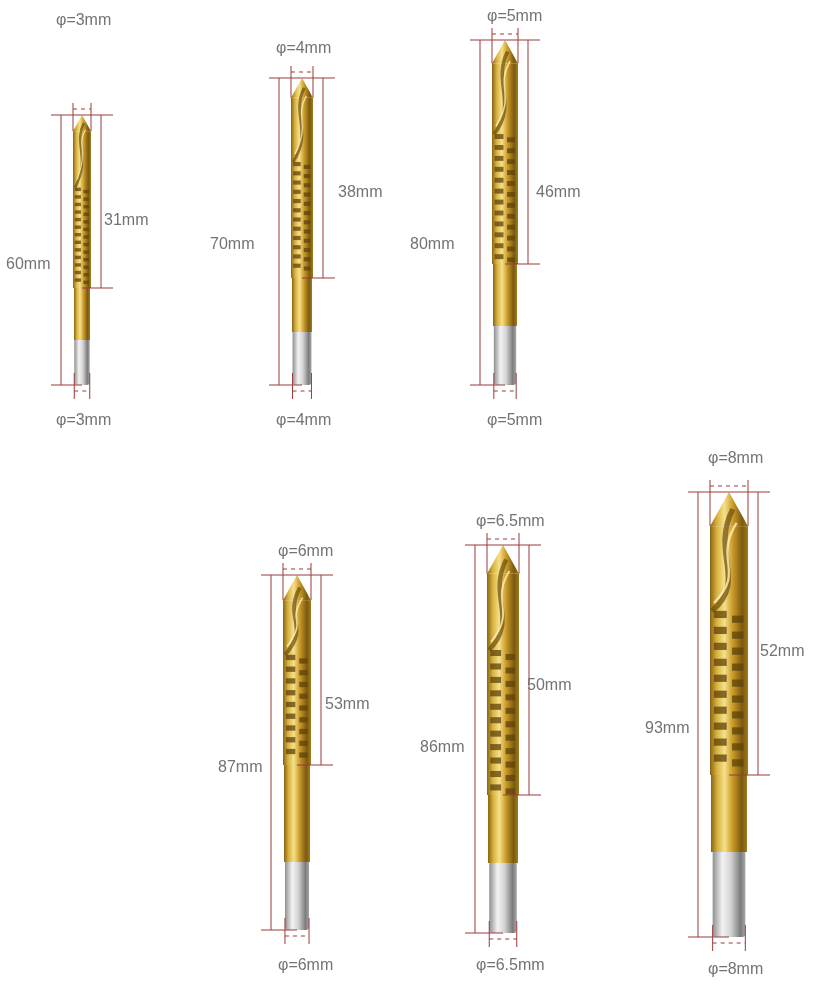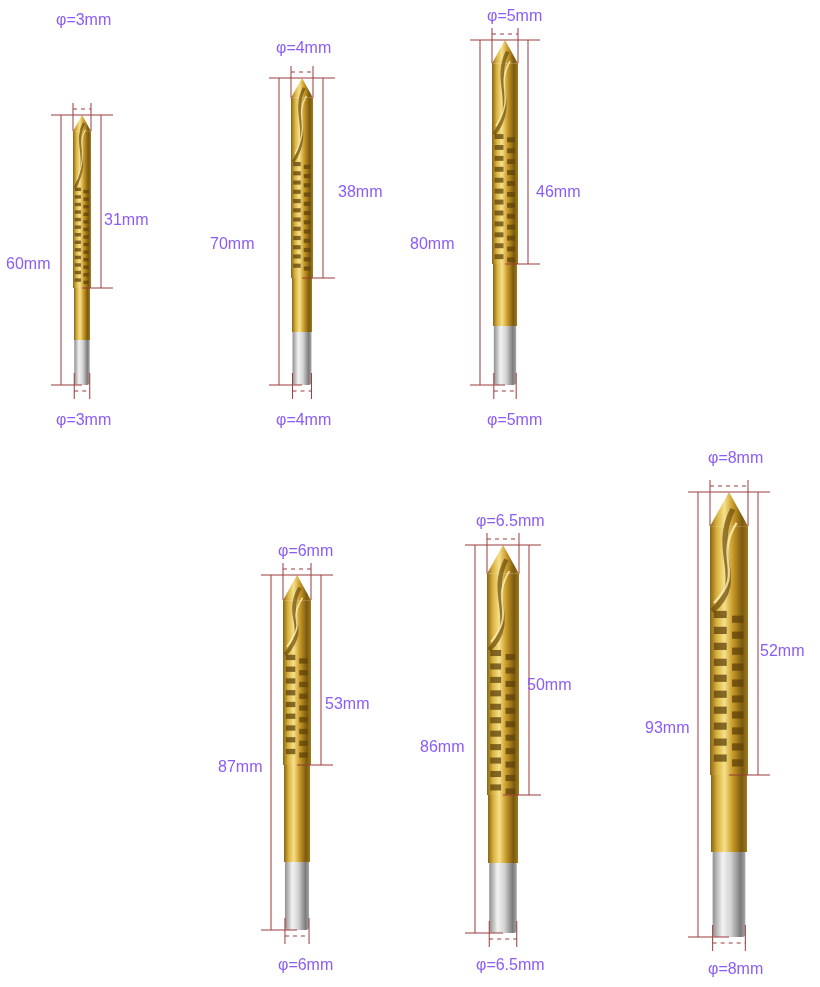--- a/index.html
+++ b/index.html
@@ -1,19 +1,19 @@
 <!DOCTYPE html>
 <html><head>
 <meta charset="utf-8">
 <style>
   html, body { margin: 0; padding: 0; background: #ffffff; }
   body { width: 820px; height: 987px; position: relative; overflow: hidden;
          font-family: "Liberation Sans", sans-serif; }
   #stage { position: absolute; left: 0; top: 0; width: 820px; height: 987px; }
-  .lbl { position: absolute; color: #8b5cf6; font-size: 16px; white-space: nowrap; line-height: 1; }
+  .lbl { position: absolute; color: #737373; font-size: 16px; white-space: nowrap; line-height: 1; }
 </style>
 </head>
 <body>
 
 <div id="stage">
   <svg id="svg" width="820" height="987" viewBox="0 0 820 987">
     <defs>
       <linearGradient id="gold" x1="0" x2="1" y1="0" y2="0">
         <stop offset="0" stop-color="#8a6412"></stop>
         <stop offset="0.18" stop-color="#d8b240"></stop>

